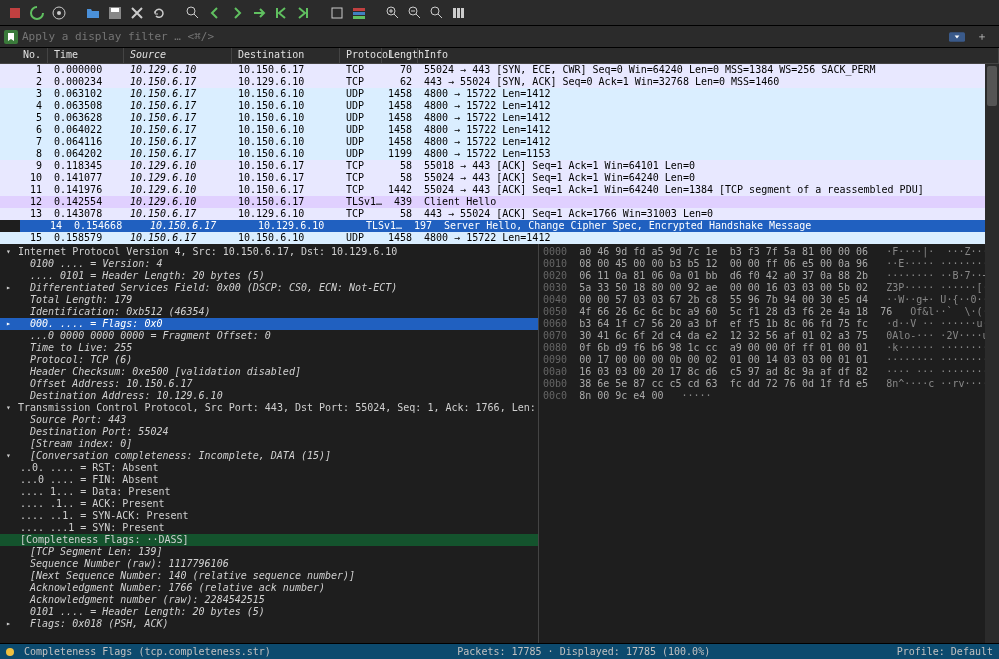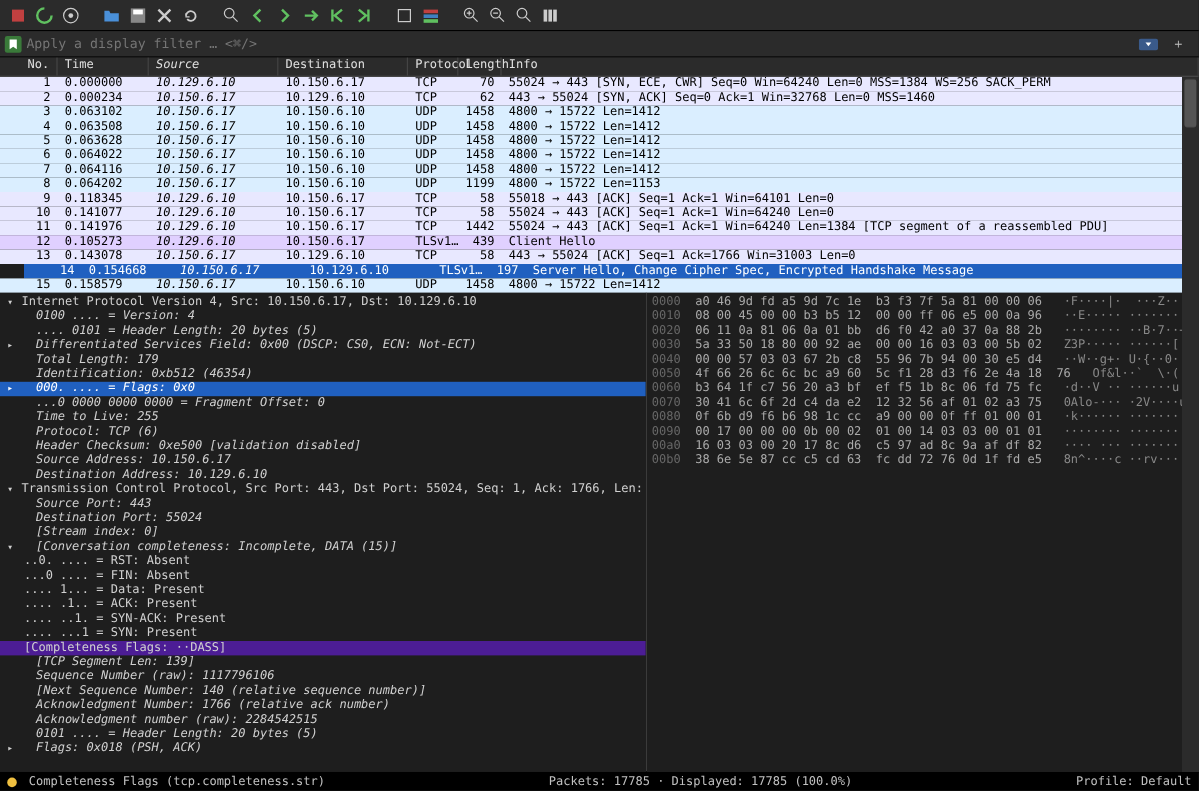--- a/index.html
+++ b/index.html
@@ -28,29 +28,29 @@
   .prow.tcp { background:#e8e8ff; color:#000; }
   .prow.udp { background:#daeeff; color:#000; }
   .prow.tls { background:#e0d0ff; color:#000; }
   .prow.sel { background:#2060c0 !important; color:#fff !important;margin-left:20px; }
   .bottom-panes { display:flex; height:calc(659px - 26px - 22px - 16px - 180px - 16px); }
   .detail-pane { flex:1; overflow:auto; background:#1e1e1e; border-right:1px solid #444; padding:2px 0; }
   .tree-line { padding:0 4px 0 18px; line-height:12px; font-size:10px; white-space:nowrap; cursor:pointer; position:relative; }
   .tree-line.hdr::before { content:"▾"; position:absolute; left:6px; top:0; font-size:8px; }
   .tree-line.hdrc::before { content:"▸"; position:absolute; left:6px; top:0; font-size:8px; }
   .tree-line.sel { background:#2060c0; color:#fff; }
-  .tree-line.hi { background:#4c1d95; }
+  .tree-line.hi { background:#14532d; }
   .ind1 { padding-left:30px;font-style:italic; }
   .ind2 { padding-left:20px; }
   .hex-pane { width:460px; overflow:auto; background:#1e1e1e; padding:2px 4px; }
   .hex-line { font-size:10px; line-height:12px; white-space:pre; color:#888; }
   .hex-off { color:#666; }
   .hex-bytes { color:#aaa; }
   .hex-asc { color:#888; }
-  .status-bar { position:absolute; bottom:0; left:0; right:0; height:16px; background:#000000; display:flex; align-items:center; padding:0 6px; font-size:10px; color:#c0c0c0; border-top:1px solid #000; }
+  .status-bar { position:absolute; bottom:0; left:0; right:0; height:16px; background:#0c4a6e; display:flex; align-items:center; padding:0 6px; font-size:10px; color:#c0c0c0; border-top:1px solid #000; }
   .status-bar .dot { width:8px; height:8px; background:#f0c040; border-radius:50%; margin-right:10px; }
   .status-mid { margin-left:auto; margin-right:auto; }
   .scrollbar-v { position:absolute; right:0; top:64px; bottom:16px; width:14px; background:#2b2b2b; }
   .scroll-thumb { position:absolute; left:2px; width:10px; background:#555; border-radius:2px; }
 </style>
 </head>
 <body>
 
 <div class="toolbar">
   <span class="tb-ico">
@@ -288,21 +288,21 @@
         <div class="pc-no">11</div>
         <div class="pc-time">0.141976</div>
         <div class="pc-src">10.129.6.10</div>
         <div class="pc-dst">10.150.6.17</div>
         <div class="pc-proto">TCP</div>
         <div class="pc-len">1442</div>
         <div class="pc-info">55024 → 443 [ACK] Seq=1 Ack=1 Win=64240 Len=1384 [TCP segment of a reassembled PDU]</div>
       </div>
       <div class="prow tls">
         <div class="pc-no">12</div>
-        <div class="pc-time">0.105273</div>
+        <div class="pc-time">0.142554</div>
         <div class="pc-src">10.129.6.10</div>
         <div class="pc-dst">10.150.6.17</div>
         <div class="pc-proto">TLSv1…</div>
         <div class="pc-len">439</div>
         <div class="pc-info">Client Hello</div>
       </div>
       <div class="prow tcp">
         <div class="pc-no">13</div>
         <div class="pc-time">0.143078</div>
         <div class="pc-src">10.150.6.17</div>
@@ -338,21 +338,21 @@
       <div class="tree-line ind1">0100 .... = Version: 4</div>
       <div class="tree-line ind1">.... 0101 = Header Length: 20 bytes (5)</div>
       <div class="tree-line ind1 hdrc">Differentiated Services Field: 0x00 (DSCP: CS0, ECN: Not-ECT)</div>
       <div class="tree-line ind1">Total Length: 179</div>
       <div class="tree-line ind1">Identification: 0xb512 (46354)</div>
       <div class="tree-line ind1 hdrc sel">000. .... = Flags: 0x0</div>
       <div class="tree-line ind1">...0 0000 0000 0000 = Fragment Offset: 0</div>
       <div class="tree-line ind1">Time to Live: 255</div>
       <div class="tree-line ind1">Protocol: TCP (6)</div>
       <div class="tree-line ind1">Header Checksum: 0xe500 [validation disabled]</div>
-      <div class="tree-line ind1">Source Address: 10.150.6.17</div>
+      <div class="tree-line ind1">Offset Address: 10.150.6.17</div>
       <div class="tree-line ind1">Destination Address: 10.129.6.10</div>
       <div class="tree-line hdr">Transmission Control Protocol, Src Port: 443, Dst Port: 55024, Seq: 1, Ack: 1766, Len: 139</div>
       <div class="tree-line ind1">Source Port: 443</div>
       <div class="tree-line ind1">Destination Port: 55024</div>
       <div class="tree-line ind1">[Stream index: 0]</div>
       <div class="tree-line ind1 hdr">[Conversation completeness: Incomplete, DATA (15)]</div>
       <div class="tree-line ind2">..0. .... = RST: Absent</div>
       <div class="tree-line ind2">...0 .... = FIN: Absent</div>
       <div class="tree-line ind2">.... 1... = Data: Present</div>
       <div class="tree-line ind2">.... .1.. = ACK: Present</div>
@@ -373,20 +373,21 @@
       <div class="hex-line"><span class="hex-off">0020</span>  <span class="hex-bytes">06 11 0a 81 06 0a 01 bb  d6 f0 42 a0 37 0a 88 2b</span>   <span class="hex-asc">········ ··B·7··+</span></div>
       <div class="hex-line"><span class="hex-off">0030</span>  <span class="hex-bytes">5a 33 50 18 80 00 92 ae  00 00 16 03 03 00 5b 02</span>   <span class="hex-asc">Z3P····· ······[·</span></div>
       <div class="hex-line"><span class="hex-off">0040</span>  <span class="hex-bytes">00 00 57 03 03 67 2b c8  55 96 7b 94 00 30 e5 d4</span>   <span class="hex-asc">··W··g+· U·{··0··</span></div>
       <div class="hex-line"><span class="hex-off">0050</span>  <span class="hex-bytes">4f 66 26 6c 6c bc a9 60  5c f1 28 d3 f6 2e 4a 18  76</span>   <span class="hex-asc">Of&amp;l··`  \·(·. J·v</span></div>
       <div class="hex-line"><span class="hex-off">0060</span>  <span class="hex-bytes">b3 64 1f c7 56 20 a3 bf  ef f5 1b 8c 06 fd 75 fc</span>   <span class="hex-asc">·d··V ·· ······u·</span></div>
       <div class="hex-line"><span class="hex-off">0070</span>  <span class="hex-bytes">30 41 6c 6f 2d c4 da e2  12 32 56 af 01 02 a3 75</span>   <span class="hex-asc">0Alo-··· ·2V····u</span></div>
       <div class="hex-line"><span class="hex-off">0080</span>  <span class="hex-bytes">0f 6b d9 f6 b6 98 1c cc  a9 00 00 0f ff 01 00 01</span>   <span class="hex-asc">·k······ ········</span></div>
       <div class="hex-line"><span class="hex-off">0090</span>  <span class="hex-bytes">00 17 00 00 00 0b 00 02  01 00 14 03 03 00 01 01</span>   <span class="hex-asc">········ ········</span></div>
       <div class="hex-line"><span class="hex-off">00a0</span>  <span class="hex-bytes">16 03 03 00 20 17 8c d6  c5 97 ad 8c 9a af df 82</span>   <span class="hex-asc">···· ··· ········</span></div>
       <div class="hex-line"><span class="hex-off">00b0</span>  <span class="hex-bytes">38 6e 5e 87 cc c5 cd 63  fc dd 72 76 0d 1f fd e5</span>   <span class="hex-asc">8n^····c ··rv····</span></div>
+      <div class="hex-line"><span class="hex-off">00c0</span>  <span class="hex-bytes">8n 00 9c e4 00</span>   <span class="hex-asc">·····</span></div>
     </div>
 </div>
 
 <div class="status-bar">
   <span class="dot"></span>
   <span>Completeness Flags (tcp.completeness.str)</span>
   <span class="status-mid">Packets: 17785 · Displayed: 17785 (100.0%)</span>
   <span>Profile: Default</span>
 </div>
 

